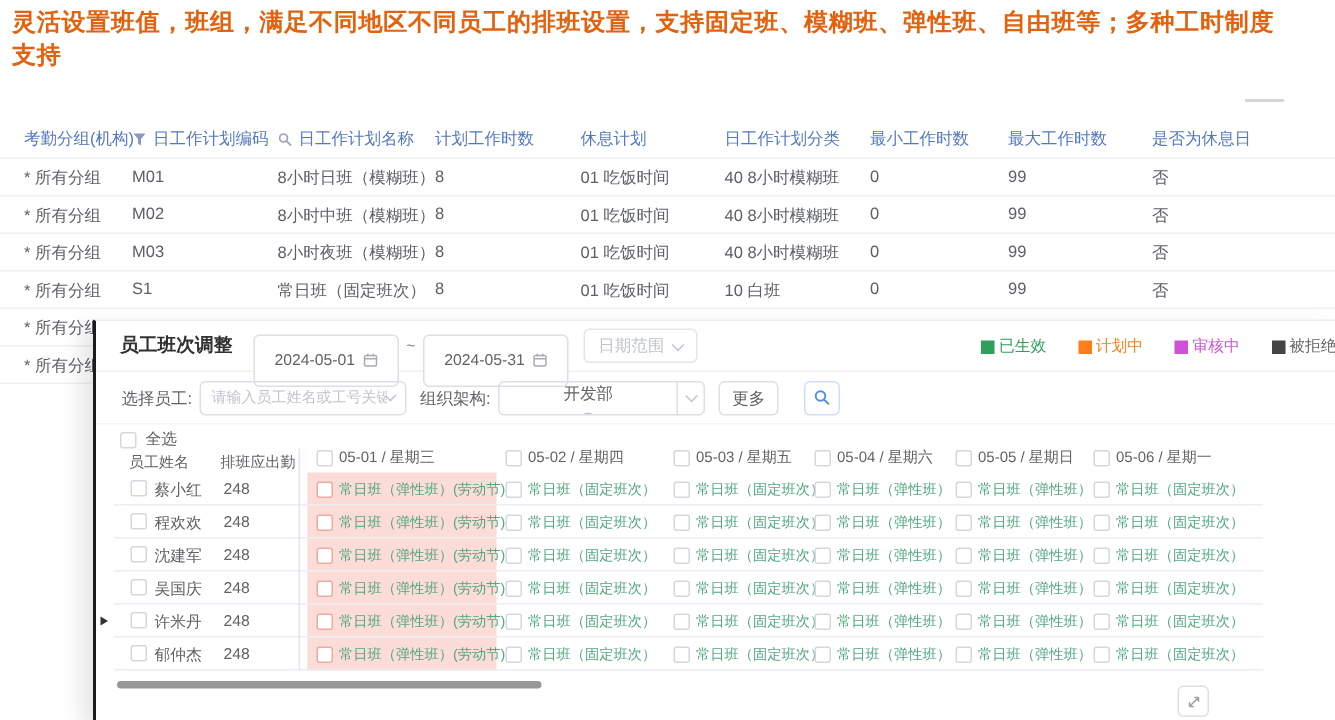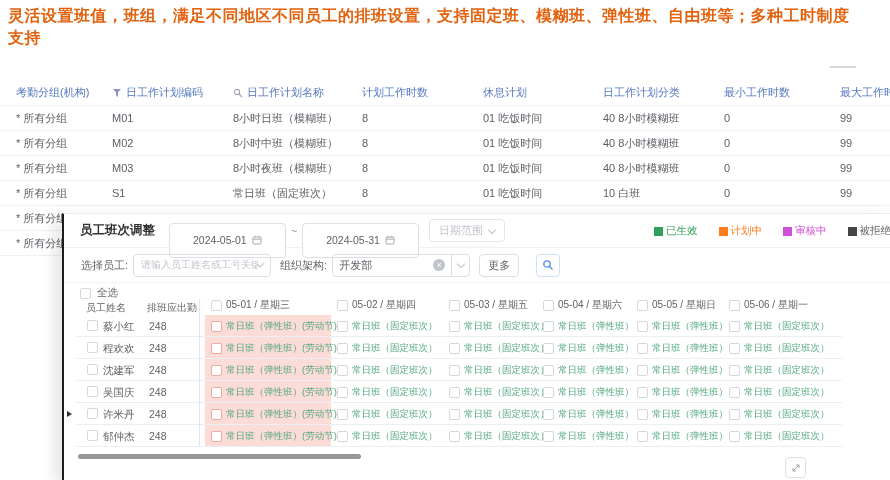--- a/index.html
+++ b/index.html
@@ -3,41 +3,41 @@
 <meta charset="utf-8">
 <style>
   *{margin:0;padding:0;box-sizing:border-box;font-family:"Liberation Sans","DejaVu Sans",sans-serif;}
   html,body{width:890px;height:480px;background:#fff;overflow:hidden;position:relative;}
   
   .banner{position:absolute;left:8px;top:5px;width:845px;font-size:16px;font-weight:bold;line-height:22px;letter-spacing:.5px;}
   
   .top-line{position:absolute;left:830px;top:66px;width:26px;height:2px;background:#d6d6d6;}
   
   .plan-table{position:absolute;left:0;top:80px;width:890px;}
-  .pt-row{display:grid;grid-template-columns:72px 97px 105px 97px 96px 97px 92px 96px 1fr;align-items:center;height:25px;border-bottom:1px solid #edf0f5;padding-left:16px;font-size:11px;color:#5c6066;gap:24px;}
+  .pt-row{display:grid;grid-template-columns:72px 97px 105px 97px 96px 97px 92px 96px 1fr;align-items:center;height:25px;border-bottom:1px solid #edf0f5;padding-left:16px;font-size:11px;color:#5c6066;}
   .pt-header{height:26px;color:#5478c0;}
   .hcell{display:flex;align-items:center;gap:4px;white-space:nowrap;}
   .pt-row .cell{white-space:nowrap;overflow:visible;}
   
   .dialog{position:absolute;left:62px;top:213px;width:828px;height:267px;background:#fff;border-left:2px solid #1c1c1c;border-top:1px solid #ececec;box-shadow:-8px 4px 14px rgba(0,0,0,.10);overflow:hidden;font-size:11px;color:#606266;}
   .dlg-titlebar{position:absolute;left:0;top:0;width:100%;height:34px;border-bottom:1px solid #f0f0f0;display:flex;align-items:center;padding-left:16px;}
   .dlg-title{font-weight:bold;font-size:12.5px;color:#303133;margin-right:14px;white-space:nowrap;}
-  .date-box{display:inline-flex;align-items:center;gap:5px;height:35px;padding:0 23px;border:1px solid #dcdfe6;border-radius:4px;font-size:10.5px;color:#606266;background:#fff;white-space:nowrap;margin-top:19px;}
+  .date-box{display:inline-flex;align-items:center;gap:5px;height:35px;padding:0 13px;border:1px solid #dcdfe6;border-radius:4px;font-size:10.5px;color:#606266;background:#fff;white-space:nowrap;margin-top:19px;}
   .tilde{margin:0 5px;color:#909399;}
   .range-box{display:inline-flex;align-items:center;gap:6px;height:23px;padding:0 9px;border:1px solid #e2e5ea;border-radius:4px;color:#c0c4cc;font-size:11px;margin-left:10px;white-space:nowrap;}
   .legend{position:absolute;left:578px;top:0;height:34px;display:flex;align-items:center;gap:9px;white-space:nowrap;font-size:10.5px;}
   .legend-item{display:inline-flex;align-items:center;gap:3px;padding-left:12px;}
   .swatch{width:9px;height:9px;display:inline-block;}
   .chev{display:inline-block;width:6px;height:6px;border-right:1.3px solid #c0c4cc;border-bottom:1.3px solid #c0c4cc;transform:rotate(45deg);margin-top:-2px;}
   .dlg-filter{position:absolute;left:0;top:34px;width:100%;height:35px;display:flex;align-items:center;padding-left:17px;border-bottom:1px solid #f4f4f4;}
   .flabel{margin-right:5px;white-space:nowrap;}
   .select-box{width:138px;height:23px;border:1px solid #dcdfe6;border-radius:4px;display:inline-flex;align-items:center;justify-content:space-between;padding:0 7px;margin-right:9px;}
   .placeholder{color:#c0c4cc;font-size:10px;white-space:nowrap;overflow:hidden;}
   .org-group{display:inline-flex;height:23px;border:1px solid #dcdfe6;border-radius:4px;margin-right:9px;overflow:hidden;}
-  .org-main{display:inline-flex;align-items:center;gap:5px;padding:0 6px;width:118px;justify-content:space-between;}
+  .org-main{display:inline-flex;align-items:center;gap:5px;padding:0 6px;width:118px;justify-content:space-between;flex-direction:column;}
   .org-chev{width:18px;display:inline-flex;align-items:center;justify-content:center;border-left:1px solid #dcdfe6;}
   .clear-icon{width:12px;height:12px;border-radius:50%;background:#c0c4cc;color:#fff;font-size:9px;line-height:12px;text-align:center;flex:0 0 auto;}
   .more-btn{height:23px;padding:0 8px;border:1px solid #dcdfe6;border-radius:4px;background:#fff;color:#606266;font-size:11px;margin-right:17px;cursor:pointer;}
   .search-btn{width:24px;height:23px;border:1px solid #cfe0f5;border-radius:4px;background:#fff;display:inline-flex;align-items:center;justify-content:center;cursor:pointer;padding:0;}
   .select-all{position:absolute;left:16px;top:72px;display:flex;align-items:center;gap:6px;font-size:10.5px;}
   .grid-header{position:absolute;left:0;top:87px;width:100%;height:14px;font-size:10px;color:#606266;}
   .gh-name{position:absolute;left:22px;top:0;}
   .gh-count{position:absolute;left:83px;top:0;}
   .day-heads{position:absolute;left:141px;top:-3px;display:flex;}
   .day-head{display:flex;align-items:center;gap:4px;padding-left:6px;white-space:nowrap;}

